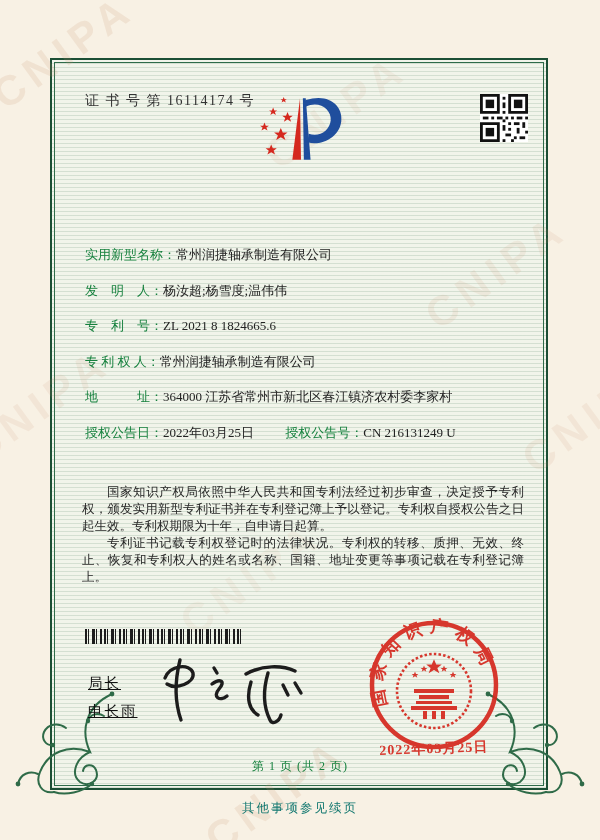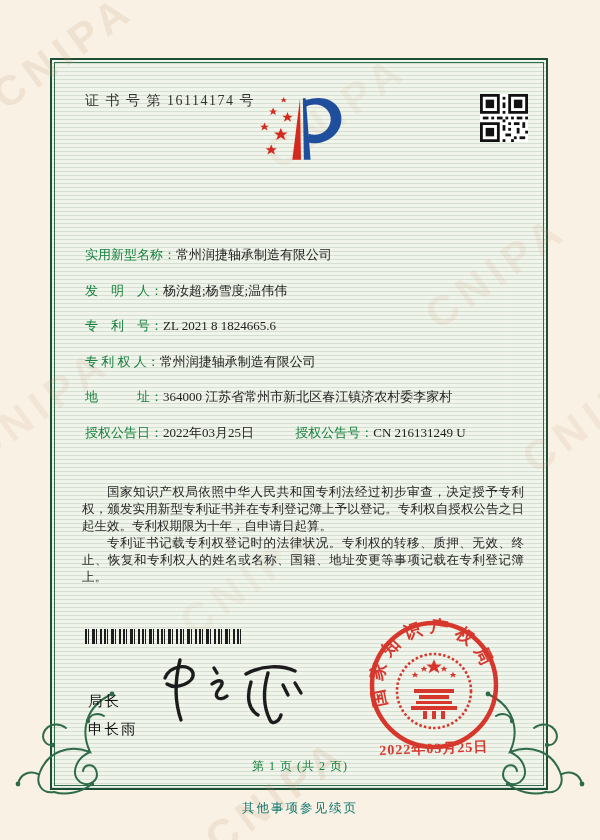--- a/index.html
+++ b/index.html
@@ -52,40 +52,40 @@
   .title {
     position:absolute; left:0; top:170px; width:100%;
     text-align:center; font-size:30px; font-weight:bold;
     letter-spacing:8px; color:#141414;
   }
 
   .fields { position:absolute; left:85px; top:246px; width:440px; }
   .field-row { height:35.5px; font-size:13px; white-space:nowrap; }
   .field-label { display:inline-block; color:#15803d; }
   .field-value { color:#222; }
-  .grant-row .pair2 { margin-left:38px; }
+  .grant-row .pair2 { margin-left:28px; }
 
   .body-text {
     position:absolute; left:82px; top:484px; width:442px;
     font-size:12.5px; line-height:17px; color:#262626;
     text-align:justify;
   }
   .body-text p { text-indent:2em; }
 
   .barcode {
     position:absolute; left:85px; top:629px; width:156px; height:15px;
     background:repeating-linear-gradient(90deg,
       #1c1c1c 0 2px, transparent 2px 3px,
       #1c1c1c 3px 4px, transparent 4px 7px,
       #1c1c1c 7px 10px, transparent 10px 11px,
       #1c1c1c 11px 12px, transparent 12px 15px,
       #1c1c1c 15px 17px, transparent 17px 19px);
   }
 
-  .signer { position:absolute; left:88px; top:692px; font-size:14.5px; color:#111; }
+  .signer { position:absolute; left:88px; top:674px; font-size:14.5px; color:#111;text-decoration:underline; }
   .signer div { margin-bottom:9px; letter-spacing:2px; }
   .signature { position:absolute; left:150px; top:652px; width:175px; height:78px; }
 
   .seal { position:absolute; left:353px; top:613px; width:162px; height:152px; }
 
   .page-indicator {
     position:absolute; left:0; top:758px; width:100%;
     text-align:center; font-size:12px; letter-spacing:1px; color:#15803d;
   }
 

